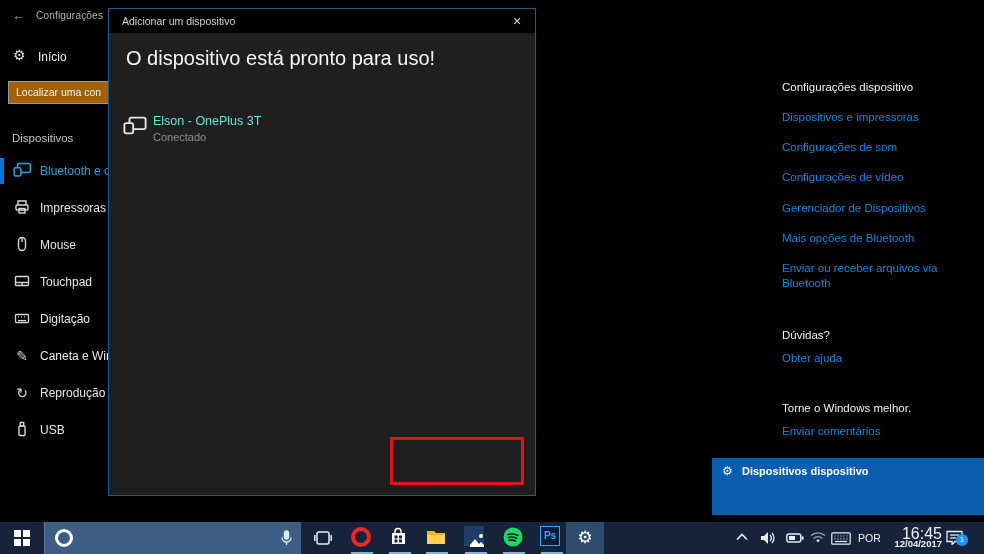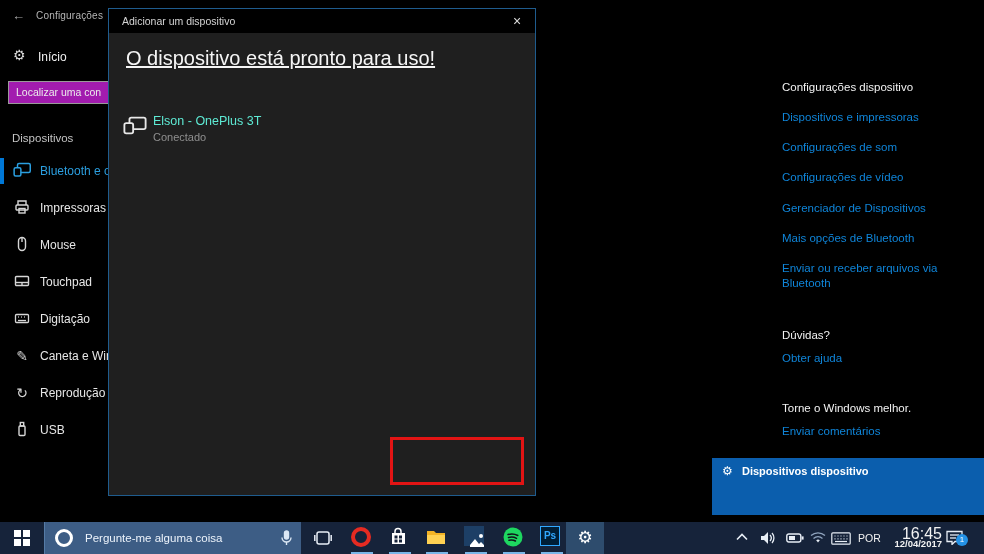--- a/index.html
+++ b/index.html
@@ -4,41 +4,41 @@
 <style>
   html,body{margin:0;padding:0;background:#000;}
   #screen{position:relative;width:984px;height:554px;overflow:hidden;background:#000;
     font-family:"Liberation Sans",sans-serif;-webkit-font-smoothing:antialiased;}
   .abs{position:absolute;}
   
   .app-back{left:12px;top:8px;color:#a9a9a9;font-size:13px;}
   .app-title{left:36px;top:10px;color:#b5b5b5;font-size:10px;letter-spacing:.2px;}
   .home-gear{left:13px;top:47px;color:#dcdcdc;font-size:14px;}
   .home-label{left:38px;top:50px;color:#f0f0f0;font-size:12px;}
-  .search-box{left:8px;top:81px;width:142px;height:21px;background:#a21caf;border:1px solid #9a9a9a;
+  .search-box{left:8px;top:81px;width:142px;height:21px;background:#a16207;border:1px solid #9a9a9a;
     color:#ececec;font-size:10.5px;line-height:21px;padding-left:7px;white-space:nowrap;overflow:hidden;}
   .side-header{left:12px;top:132px;color:#c3c3c3;font-size:11.5px;}
   .side-item{left:0;width:230px;height:30px;}
   .side-item .ico{position:absolute;left:13px;top:6px;width:18px;height:18px;color:#d6d6d6;
     font-size:14px;line-height:18px;text-align:center;}
   .side-item .lbl{position:absolute;left:40px;top:8px;font-size:12px;color:#e6e6e6;white-space:nowrap;}
   .side-item.sel .ico,.side-item.sel .lbl{color:#2b9fe0;}
   .sel-bar{left:0;width:4px;height:26px;background:#0078d7;}
   
   .page-frag{left:502px;top:38px;color:#e8e8e8;font-size:28px;font-weight:300;}
   
   .rel-col{left:782px;top:0;width:196px;}
   .rel-header{color:#f2f2f2;font-size:11.5px;}
   .rel-link{color:#0f85d9;font-size:11.5px;width:192px;line-height:15px;cursor:pointer;}
   
   .dialog{left:108px;top:8px;width:426px;height:486px;border:1px solid #1f5c8e;background:#1f1f1f;z-index:5;}
   .dlg-titlebar{left:0;top:0;width:100%;height:24px;background:#000;}
   .dlg-title{left:13px;top:6px;font-size:10.5px;color:#d4d4d4;}
   .dlg-close{right:10px;top:4px;font-size:14px;color:#dddddd;width:16px;text-align:center;cursor:pointer;}
-  .dlg-heading{left:17px;top:38px;font-size:20px;color:#f5f5f5;font-weight:400;text-decoration:underline;}
+  .dlg-heading{left:17px;top:38px;font-size:20px;color:#f5f5f5;font-weight:400;}
   .dev-ico{left:14px;top:107px;color:#e8e8e8;}
   .dev-name{left:44px;top:105px;font-size:12.5px;color:#5eead4;}
   .dev-status{left:44px;top:122px;font-size:11px;color:#8f8f8f;}
   .done-btn{right:18px;bottom:17px;width:112px;height:26px;background:#3e3e3e;border:2px solid #8a8a8a;
     color:#f0f0f0;font-size:12px;text-align:center;line-height:26px;z-index:6;cursor:pointer;}
   .red-annot{right:11px;bottom:10px;width:128px;height:42px;border:3px solid #e21414;z-index:7;pointer-events:none;}
   
   .toast{left:712px;top:458px;width:272px;height:57px;background:#0b5ead;z-index:4;}
   .toast-gear{left:10px;top:6px;color:#fff;font-size:12px;}
   .toast-title{left:30px;top:7px;color:#fff;font-size:11px;font-weight:bold;}
@@ -208,21 +208,20 @@
       <div class="winlogo">
         <div style="left:0;top:0"></div>
           <div style="left:9px;top:0"></div>
         <div style="left:0;top:9px"></div>
           <div style="left:9px;top:9px"></div>
       </div>
     </div>
 
     <div class="tb-item tb-search">
       <span class="cortana-ring"></span>
-      <span class="tb-search-text">Pergunte-me alguma coisa</span>
       <span class="mic">
         <svg width="11" height="16" viewBox="0 0 11 16" fill="none" stroke="#dce8f5" stroke-width="1.4">
             <rect x="3.5" y="1" width="4" height="8" rx="2" fill="#dce8f5"></rect>
             <path d="M1 7.5a4.5 4.5 0 0 0 9 0"></path>
             <line x1="5.5" y1="12" x2="5.5" y2="15"></line>
           </svg>
       </span>
     </div>
 
     <div class="tb-item taskview">

